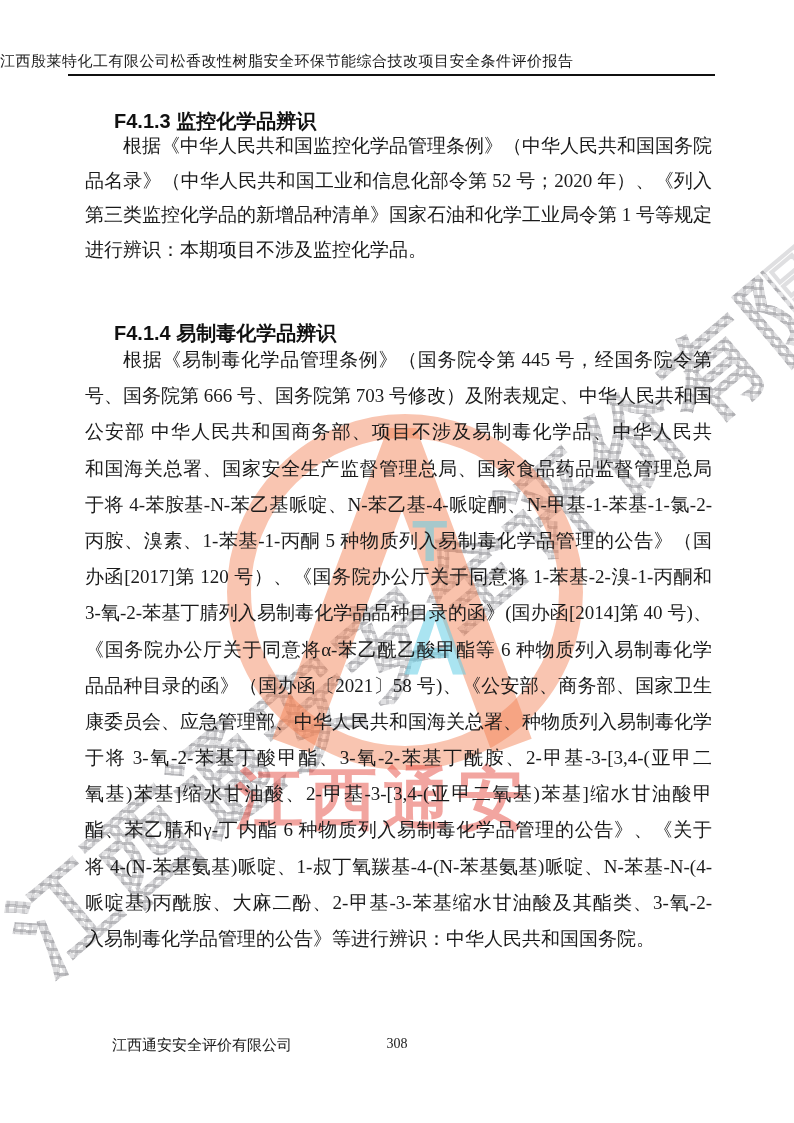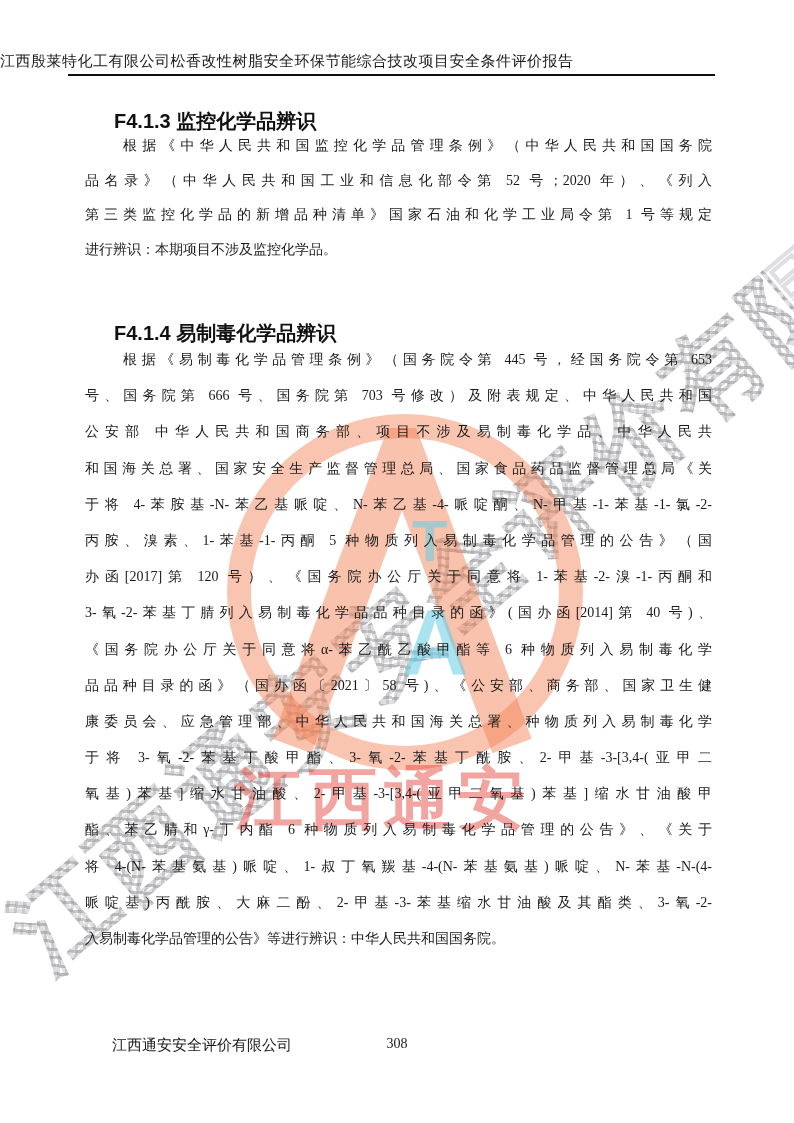--- a/index.html
+++ b/index.html
@@ -51,21 +51,21 @@
     position:absolute;top:74px;left:68px;width:647px;height:0;
     border-top:2px solid #101010;
   }
   .sec-heading{
     position:absolute;left:98px;margin:16px;
     font-family:"Liberation Sans","DejaVu Sans",sans-serif;
     font-weight:bold;font-size:20px;line-height:26px;color:#111;
   }
   #heading-1{top:92px;}
   #heading-2{top:304px;}
-  .para{position:absolute;left:85px;width:627px;font-size:14px;}
+  .para{position:absolute;left:85px;width:627px;font-size:19px;}
   #para-1{top:129px;--lh:34.6px;}
   #para-2{top:342px;--lh:36.2px;}
   .line{
     height:var(--lh);line-height:var(--lh);
     text-align:justify;overflow:hidden;
   }
   .line::after{content:"";display:inline-block;width:100%;height:0;}
   .line.first{text-indent:38px;}
   .line.last{text-align:left;}
   .line.last::after{width:0;}

